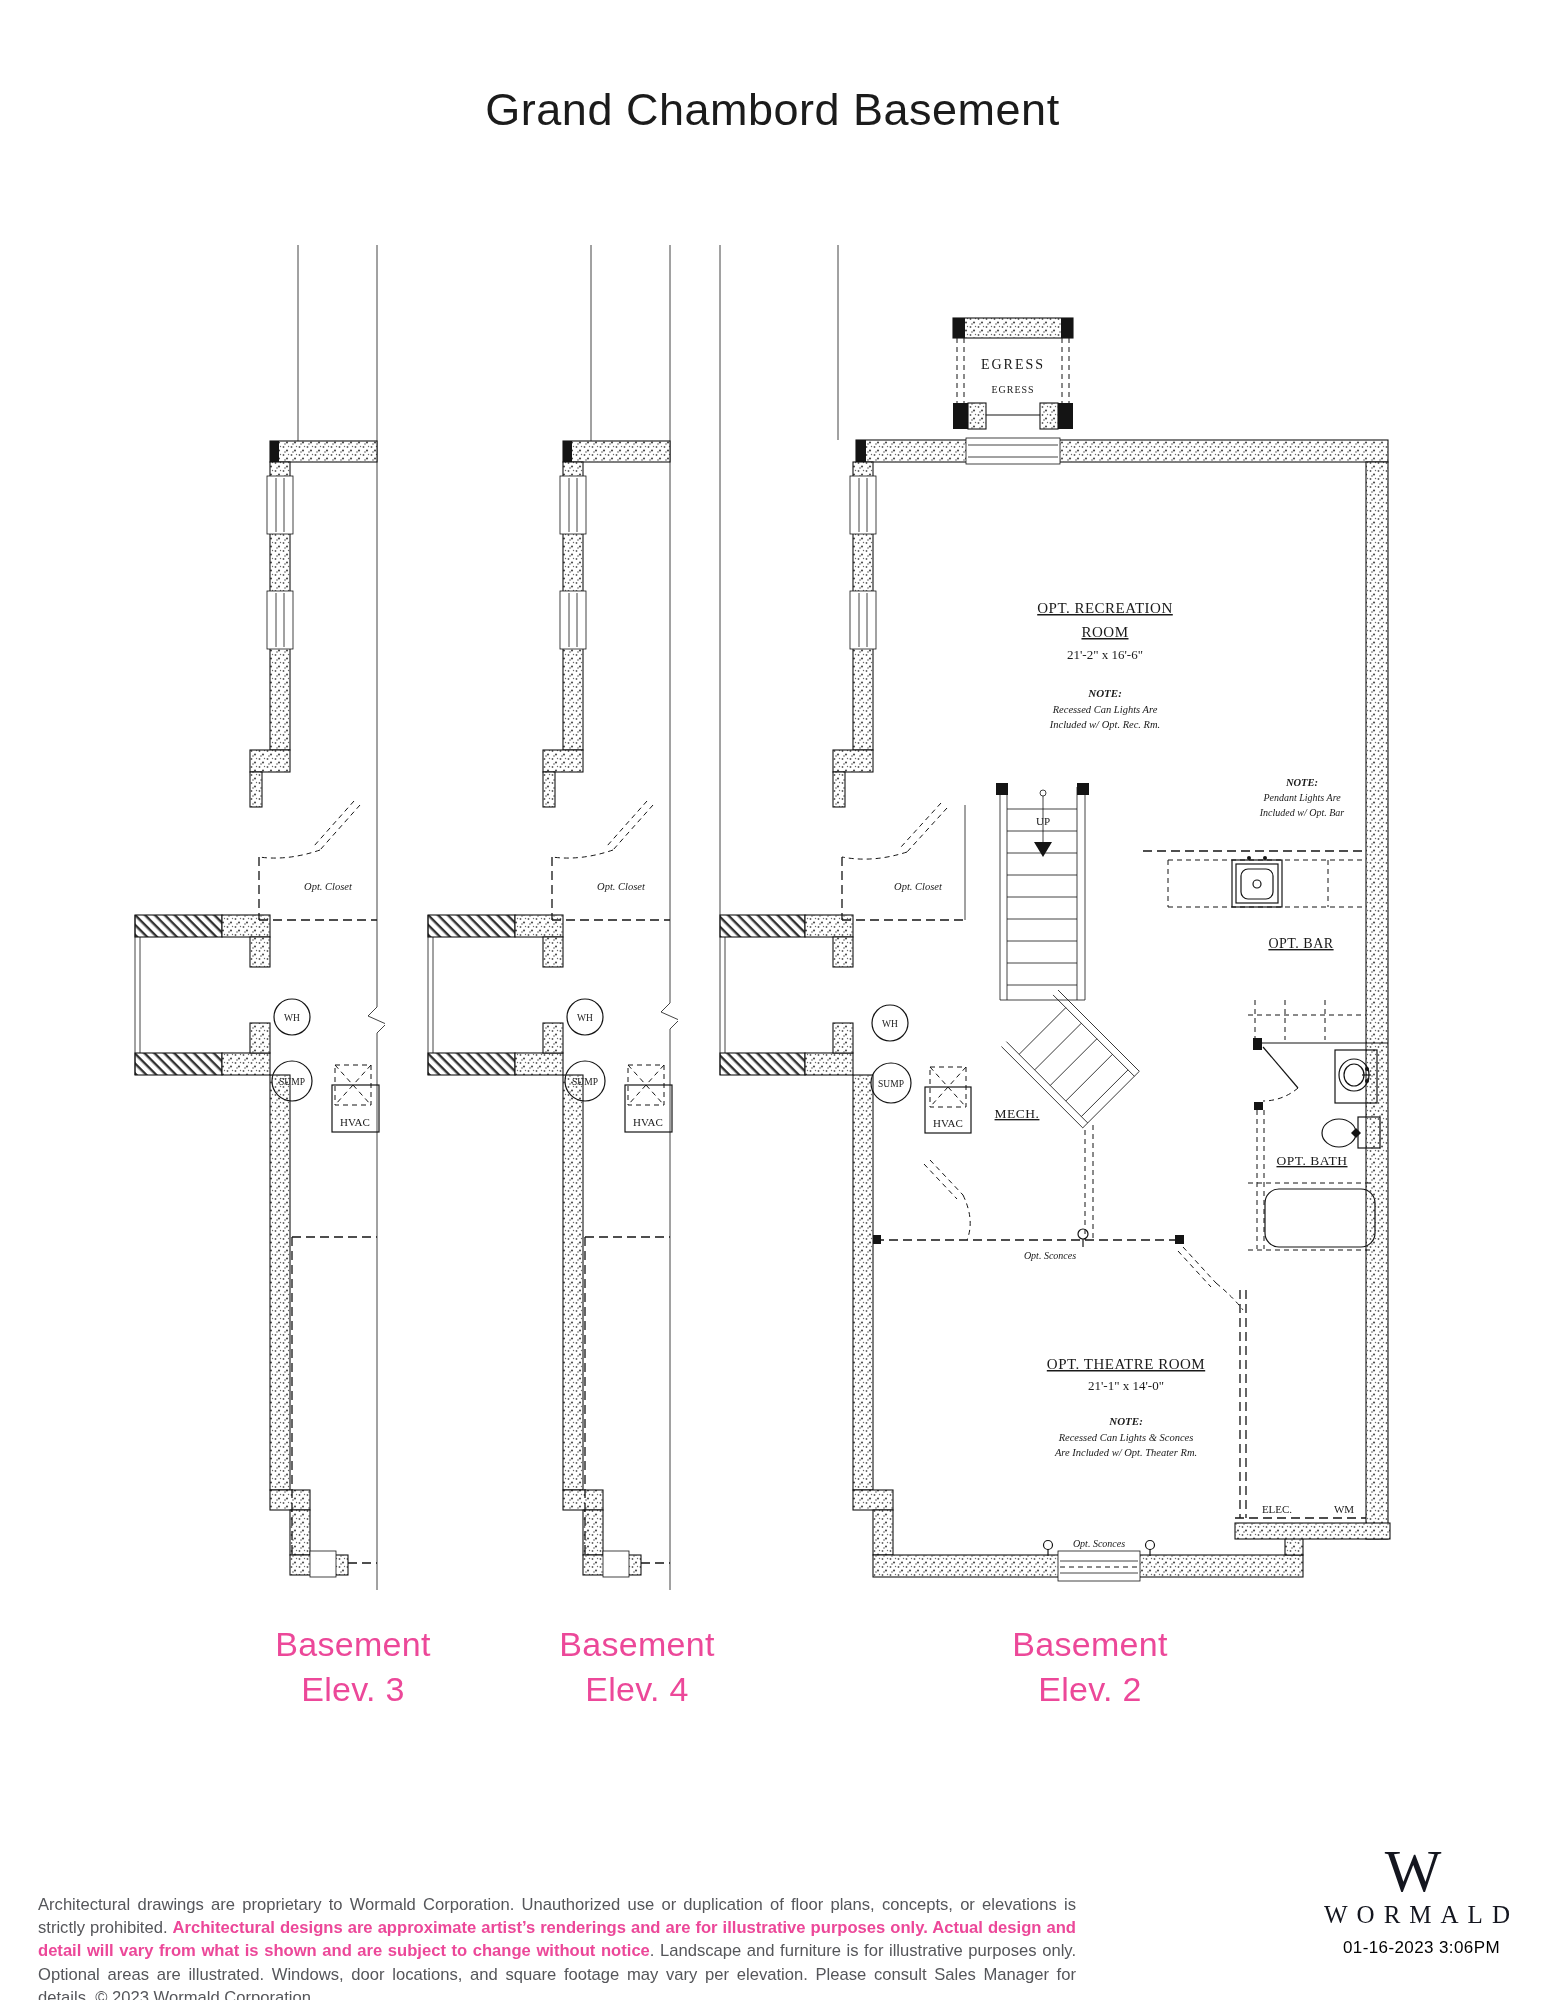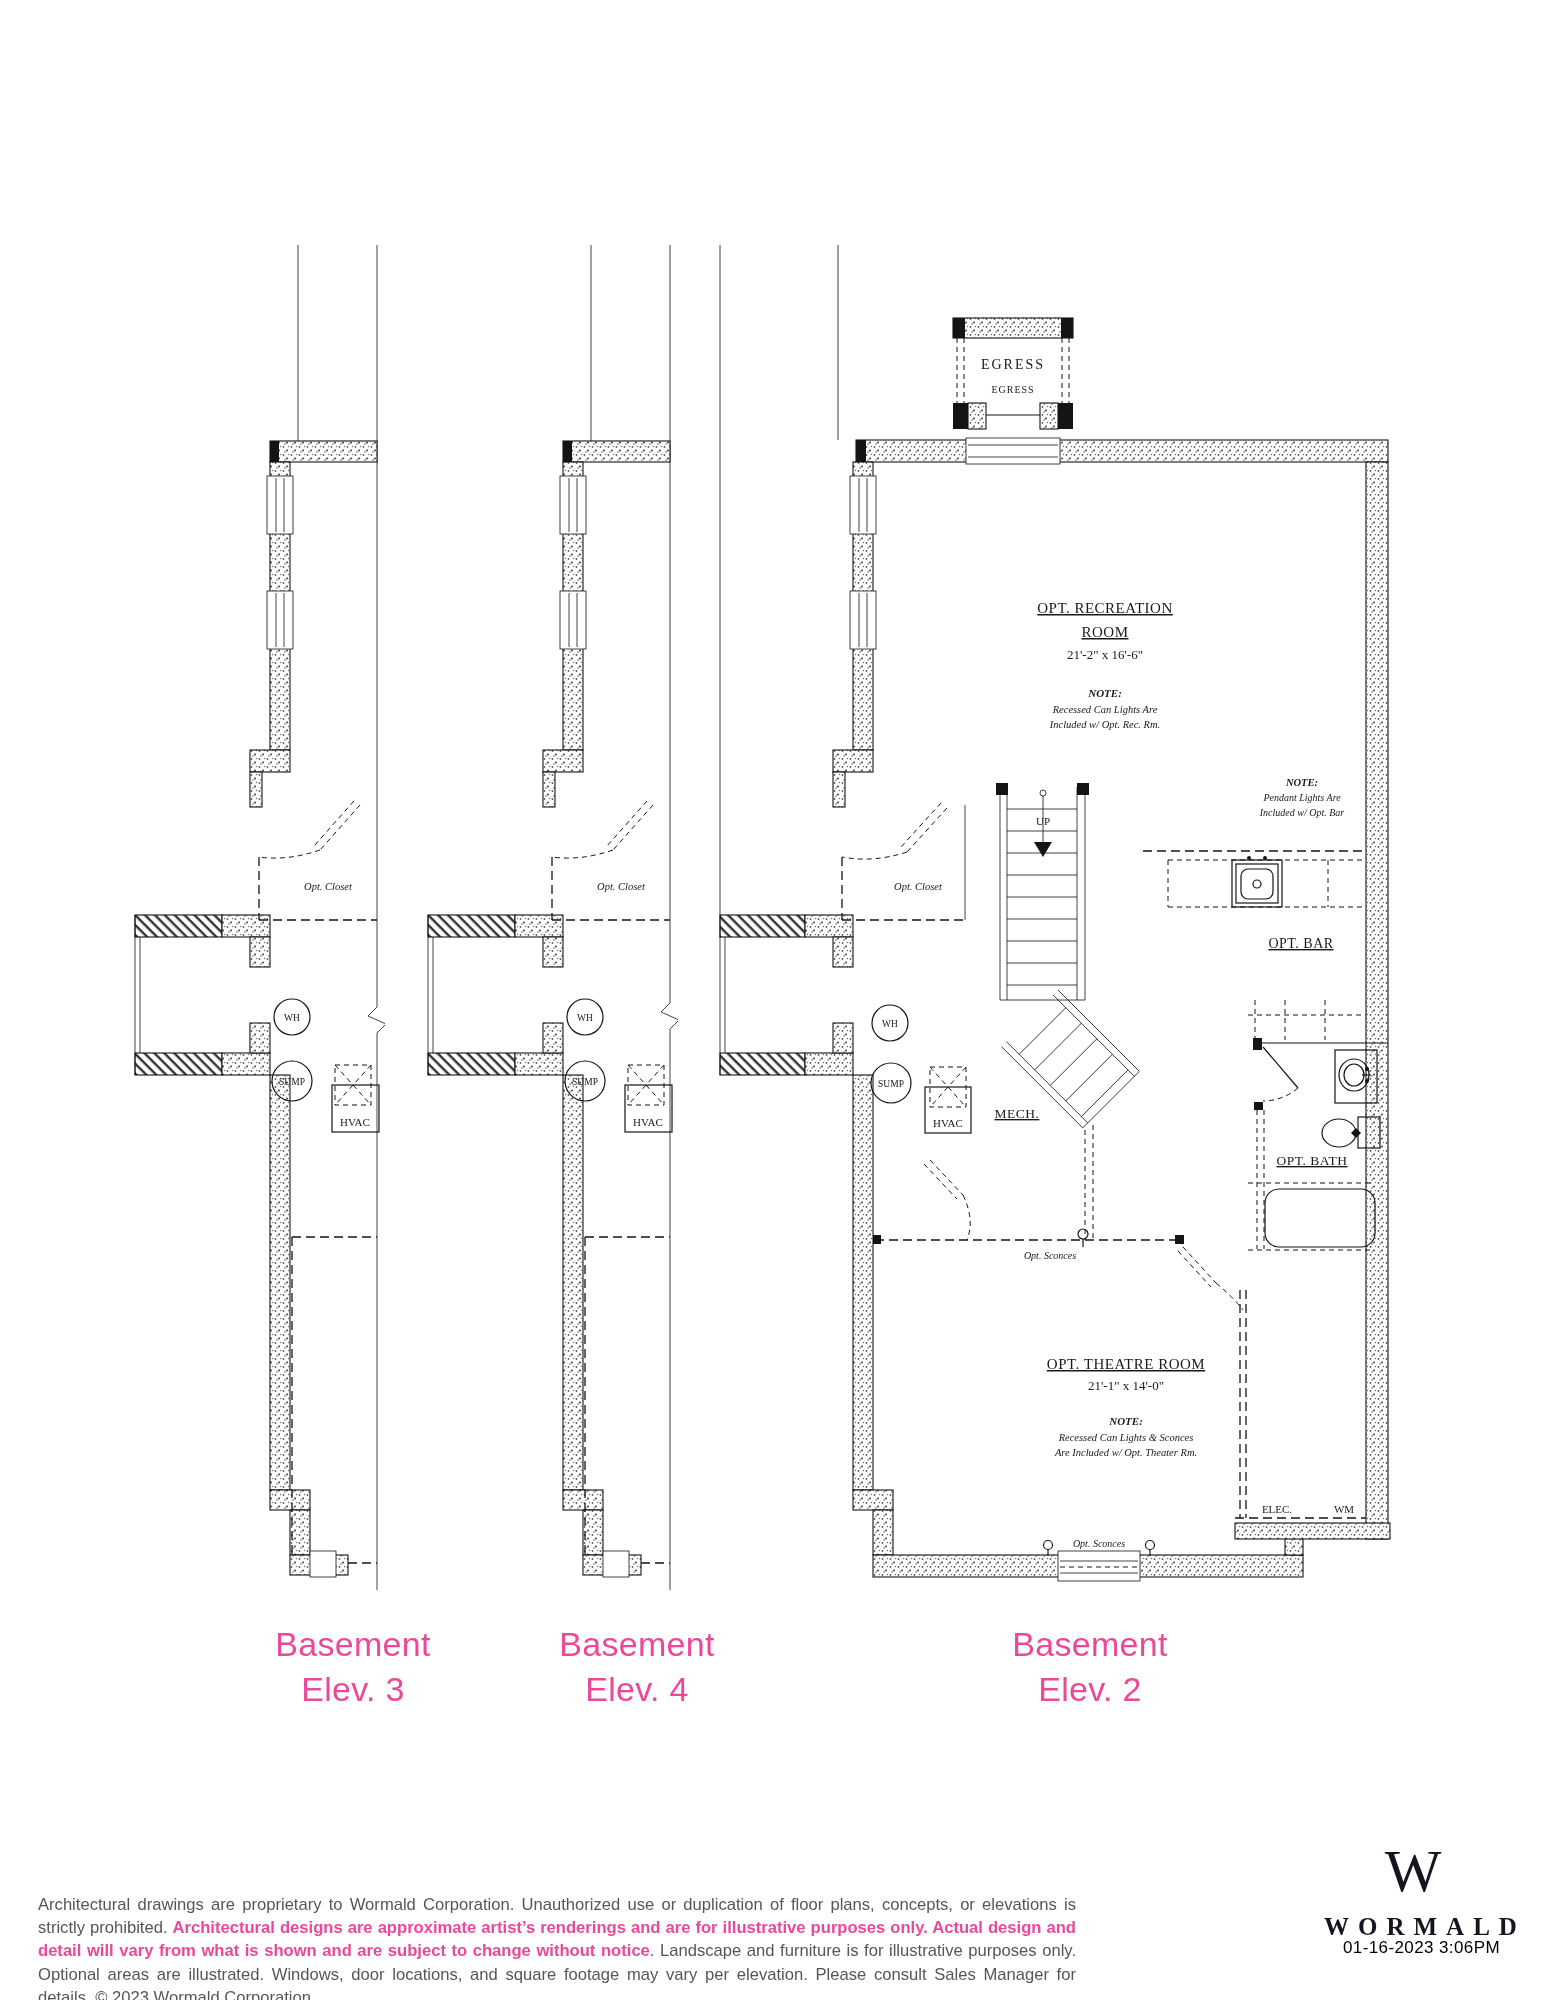--- a/index.html
+++ b/index.html
@@ -6,36 +6,37 @@
   body{width:1545px;height:2000px;font-family:"Liberation Sans",sans-serif;color:#1a1a1a;}
   .sheet{position:relative;width:1545px;height:2000px;background:#fff;overflow:hidden;}
   .title{position:absolute;top:84px;left:0;right:0;text-align:center;font-size:45px;font-weight:400;letter-spacing:.5px;color:#1b1b1b;}
   .plan{position:absolute;}
   svg text{font-family:"Liberation Serif",serif;fill:#1a1a1a;}
   .caption{position:absolute;top:1622px;width:220px;text-align:center;font-size:34px;line-height:45px;font-weight:400;color:#ec4899;letter-spacing:.3px;}
   .disclaimer{position:absolute;left:38px;top:1893px;width:1038px;font-size:16.6px;line-height:23.2px;color:#55565a;text-align:justify;}
   .disclaimer b{color:#ec4899;}
   .logo{position:absolute;left:1318px;top:1843px;width:190px;text-align:center;color:#14161f;font-family:"Liberation Serif",serif;}
   .logo-w{font-size:60px;line-height:56px;font-weight:400;}
-  .logo-name{font-size:25px;letter-spacing:9px;margin-top:14px;margin-left:6px;font-weight:bold;}
+  .logo-name{font-size:25px;letter-spacing:9px;margin-top:2px;margin-left:6px;}
   .timestamp{position:absolute;left:1300px;top:1938px;width:200px;text-align:right;font-size:17px;letter-spacing:.4px;color:#000000;}
   
   .w{stroke:#141414;stroke-width:1.1;}
   .tn{stroke:#141414;stroke-width:.8;fill:none;}
   .st{stroke:#141414;stroke-width:1.2;fill:none;}
   .blk{fill:#141414;stroke:none;}
   .da{stroke:#141414;stroke-width:1.3;fill:none;stroke-dasharray:9 5;}
   .db{stroke:#141414;stroke-width:1;fill:none;stroke-dasharray:5 4;}
   .wh{fill:#fff;stroke:#141414;stroke-width:.8;}
 </style>
 </head>
 <body>
 
 <div class="sheet">
 
+  <div class="title">Grand Chambord Basement</div>
 
   <svg class="plan" style="left:130px;top:245px;" width="255" height="1350" viewBox="0 0 255 1350">
     <defs>
       <pattern id="st3" width="8" height="8" patternUnits="userSpaceOnUse">
         <rect width="8" height="8" fill="#fff"></rect>
         <circle cx="1.5" cy="2" r="0.9" fill="#5d5d5d"></circle>
           <circle cx="5" cy="5.5" r="1.1" fill="#4e4e4e"></circle>
         <circle cx="6.5" cy="1.5" r="0.7" fill="#6a6a6a"></circle>
           <circle cx="3" cy="7" r="0.8" fill="#5d5d5d"></circle>
       </pattern>

